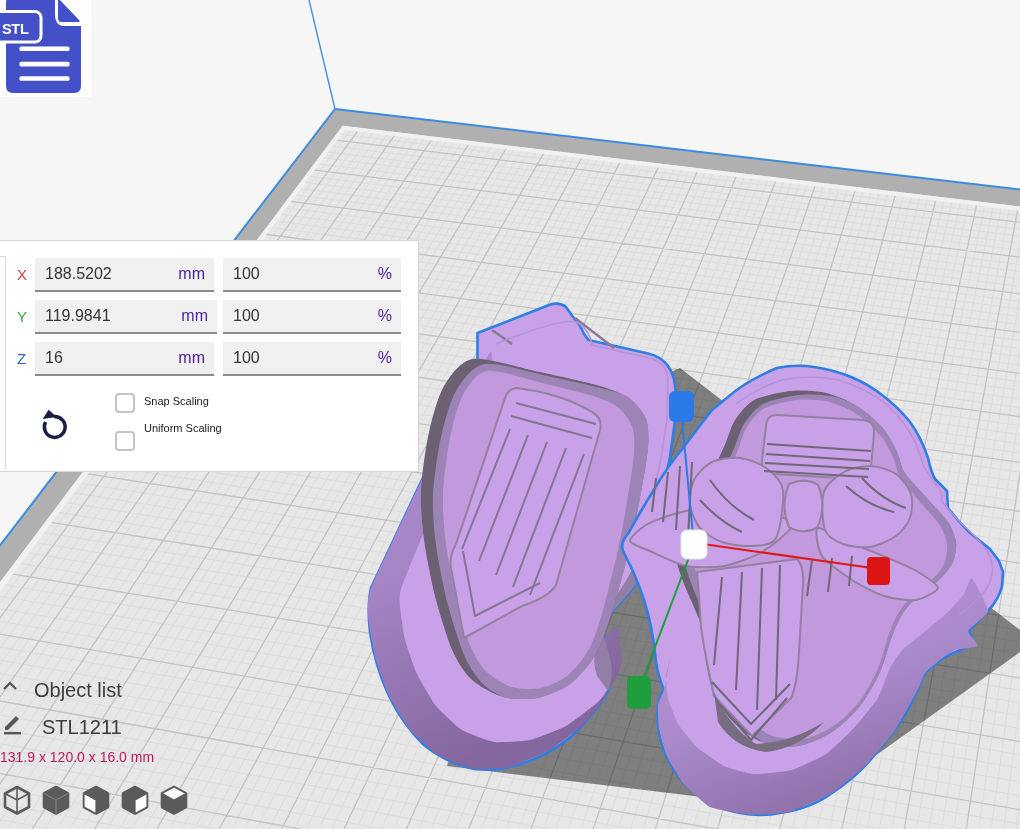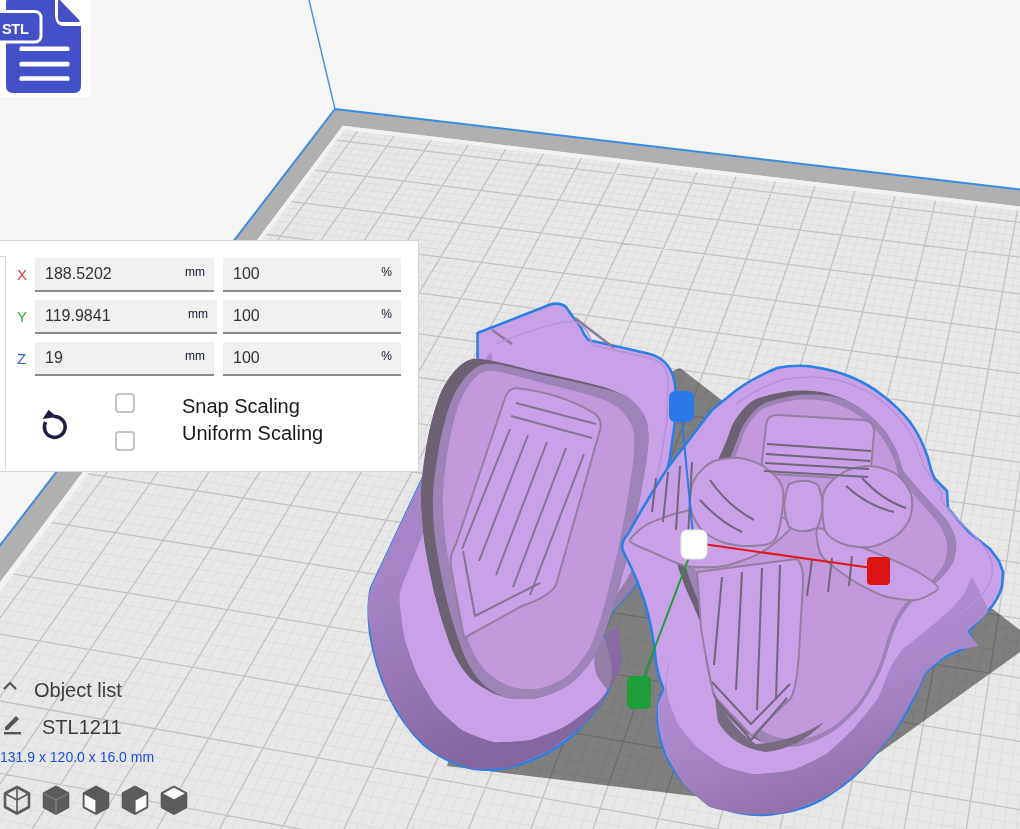--- a/index.html
+++ b/index.html
@@ -2,23 +2,23 @@
 <html><head><meta charset="utf-8"><style>
  html,body{margin:0;padding:0;width:1020px;height:829px;overflow:hidden;
    font-family:"Liberation Sans",sans-serif;background:#f6f6f6;}
  .abs{position:absolute;}
  #panel{position:absolute;left:-12px;top:240px;width:429px;height:230px;background:#fff;
    border:1px solid #d4d4d4;}
  .row{position:absolute;height:34px;}
  .lab{position:absolute;left:28px;width:20px;font-size:15px;line-height:34px;}
  .inp{position:absolute;background:#f0f0f0;border-bottom:2px solid #8a8a8a;height:32px;}
  .inp .v{position:absolute;left:10px;top:7px;font-size:16px;color:#333;}
- .inp .u{position:absolute;right:9px;top:7px;font-size:12px;color:#0f172a;}
+ .inp .u{position:absolute;right:9px;top:7px;font-size:16px;color:#4c1d95;}
  .cb{position:absolute;width:16px;height:16px;border:2px solid #c4c4c4;border-radius:4px;background:#fff;}
- .cblab{position:absolute;font-size:20px;color:#1a1a1a;margin-left:38px;}
+ .cblab{position:absolute;font-size:11px;color:#1a1a1a;}
  .blab{position:absolute;color:#3c3c3c;font-size:20px;}
 </style></head>
 <body>
 <svg class="abs" style="left:0;top:0" width="1020" height="829" viewBox="0 0 1020 829">
  <rect width="1020" height="829" fill="#f6f6f6"></rect>
  <path d="M335.0,109.0 L1186.0,209.0 L1101.0,1789.0 L-616.0,1348.0 Z" fill="#e7e7e7"></path>
  <path d="M335.0,109.0 L1186.0,209.0 L1101.0,1789.0 L-616.0,1348.0 Z M342.7,125.8 L1163.1,223.5 L1059.1,1697.0 L-537.5,1298.4 Z" fill="#b0b0b0" fill-rule="evenodd"></path>
  <path d="M342.7,125.8 L1163.1,223.5 L1059.1,1697.0 L-537.5,1298.4 Z M344.6,130.1 L1157.3,227.1 L1049.0,1674.9 L-518.3,1286.3 Z" fill="#f1f1f1" fill-rule="evenodd"></path>
  <g clip-path="url(#gridclip)">
   <path d="M342.2,109.8L-602.7,1351.4M330.7,114.6L1185.6,215.5M349.3,110.7L-589.4,1354.8M326.4,120.2L1185.3,222.1M356.5,111.5L-576.1,1358.3M322.1,125.9L1184.9,228.7M363.7,112.4L-562.7,1361.7M317.7,131.6L1184.6,235.5M378.2,114.1L-535.8,1368.6M308.8,143.2L1183.8,249.1M385.4,114.9L-522.3,1372.1M304.2,149.1L1183.5,256.0M392.6,115.8L-508.7,1375.5M299.7,155.0L1183.1,263.0M399.9,116.6L-495.2,1379.0M295.1,161.0L1182.7,270.1M414.4,118.3L-467.9,1386.0M285.7,173.2L1181.9,284.5M421.7,119.2L-454.2,1389.6M281.0,179.4L1181.5,291.7M428.9,120.0L-440.5,1393.1M276.2,185.6L1181.2,299.1M436.2,120.9L-426.7,1396.6M271.3,191.9L1180.8,306.6M450.9,122.6L-399.1,1403.7M261.5,204.7L1179.9,321.7M458.2,123.5L-385.2,1407.3M256.5,211.2L1179.5,329.4M465.5,124.3L-371.3,1410.9M251.5,217.8L1179.1,337.2M472.9,125.2L-357.3,1414.4M246.4,224.4L1178.7,345.1M487.6,126.9L-329.3,1421.6M236.1,237.9L1177.8,361.1M495.0,127.8L-315.2,1425.3M230.8,244.7L1177.4,369.2M502.4,128.7L-301.1,1428.9M225.5,251.6L1176.9,377.4M509.8,129.5L-286.9,1432.5M220.2,258.6L1176.5,385.8M524.6,131.3L-258.5,1439.8M209.3,272.7L1175.6,402.7M532.0,132.1L-244.2,1443.5M203.8,279.9L1175.1,411.3M539.4,133.0L-229.9,1447.2M198.2,287.2L1174.6,420.0M546.9,133.9L-215.6,1450.8M192.6,294.6L1174.2,428.8M561.8,135.7L-186.7,1458.3M181.1,309.5L1173.2,446.7M569.3,136.5L-172.2,1462.0M175.3,317.1L1172.7,455.9M576.8,137.4L-157.7,1465.7M169.4,324.7L1172.2,465.1M584.3,138.3L-143.2,1469.4M163.5,332.5L1171.7,474.4M599.3,140.1L-113.9,1477.0M151.3,348.3L1170.7,493.5M606.8,140.9L-99.2,1480.7M145.2,356.3L1170.2,503.2M614.4,141.8L-84.5,1484.5M139.0,364.4L1169.6,513.0M621.9,142.7L-69.7,1488.3M132.7,372.6L1169.1,522.9M637.0,144.5L-40.0,1495.9M119.9,389.3L1168.0,543.1M644.6,145.4L-25.1,1499.8M113.4,397.7L1167.5,553.4M652.2,146.3L-10.2,1503.6M106.8,406.3L1166.9,563.9M659.8,147.2L4.8,1507.5M100.1,415.0L1166.3,574.5M675.1,149.0L34.9,1515.2M86.6,432.7L1165.2,596.0M682.7,149.9L50.1,1519.1M79.7,441.7L1164.6,607.0M690.3,150.8L65.2,1523.0M72.7,450.7L1164.0,618.1M698.0,151.7L80.4,1526.9M65.6,459.9L1163.4,629.4M713.3,153.5L111.0,1534.7M51.2,478.7L1162.1,652.4M721.0,154.4L126.3,1538.7M43.9,488.2L1161.5,664.2M728.7,155.3L141.7,1542.6M36.5,497.9L1160.9,676.1M736.4,156.2L157.2,1546.6M29.0,507.7L1160.2,688.1M751.9,158.0L188.2,1554.6M13.7,527.6L1158.9,712.8M759.6,158.9L203.8,1558.6M5.9,537.7L1158.2,725.3M767.4,159.8L219.4,1562.6M-1.9,548.0L1157.5,738.1M775.1,160.7L235.1,1566.6M-9.9,558.4L1156.8,751.0M790.7,162.5L266.5,1574.7M-26.2,579.6L1155.4,777.4M798.5,163.5L282.3,1578.7M-34.5,590.4L1154.7,790.9M806.3,164.4L298.2,1582.8M-42.9,601.4L1154.0,804.6M814.1,165.3L314.1,1586.9M-51.4,612.5L1153.2,818.5M829.8,167.1L346.0,1595.1M-68.8,635.1L1151.7,846.9M837.6,168.1L362.1,1599.2M-77.7,646.6L1150.9,861.4M845.5,169.0L378.2,1603.4M-86.6,658.3L1150.1,876.1M853.4,169.9L394.3,1607.5M-95.7,670.2L1149.3,891.1M869.1,171.8L426.8,1615.8M-114.3,694.4L1147.7,921.7M877.0,172.7L443.1,1620.0M-123.8,706.7L1146.8,937.3M885.0,173.6L459.4,1624.2M-133.4,719.3L1146.0,953.2M892.9,174.6L475.8,1628.4M-143.2,732.0L1145.1,969.4M908.8,176.4L508.7,1636.9M-163.1,757.9L1143.3,1002.5M916.7,177.4L525.3,1641.1M-173.2,771.2L1142.4,1019.5M924.7,178.3L541.9,1645.4M-183.6,784.6L1141.5,1036.7M932.7,179.2L558.5,1649.7M-194.0,798.2L1140.5,1054.2M948.7,181.1L591.9,1658.2M-215.4,826.1L1138.6,1090.1M956.7,182.1L608.7,1662.6M-226.4,840.4L1137.6,1108.5M964.8,183.0L625.6,1666.9M-237.5,854.8L1136.6,1127.2M972.8,183.9L642.5,1671.2M-248.7,869.5L1135.6,1146.3M988.9,185.8L676.4,1680.0M-271.8,899.6L1133.5,1185.3M997.0,186.8L693.5,1684.3M-283.6,914.9L1132.4,1205.4M1005.1,187.7L710.6,1688.7M-295.6,930.5L1131.3,1225.8M1013.2,188.7L727.8,1693.1M-307.7,946.4L1130.2,1246.6M1029.4,190.6L762.3,1702.0M-332.6,978.8L1127.9,1289.3M1037.6,191.6L779.6,1706.4M-345.4,995.5L1126.7,1311.2M1045.7,192.5L797.0,1710.9M-358.4,1012.4L1125.5,1333.6M1053.9,193.5L814.4,1715.4M-371.5,1029.5L1124.3,1356.3M1070.2,195.4L849.4,1724.4M-398.6,1064.7L1121.8,1403.2M1078.4,196.4L867.0,1728.9M-412.4,1082.7L1120.5,1427.3M1086.6,197.3L884.7,1733.4M-426.5,1101.1L1119.1,1451.8M1094.8,198.3L902.4,1738.0M-440.8,1119.7L1117.8,1476.9M1111.3,200.2L938.0,1747.1M-470.2,1158.0L1115.0,1528.5M1119.5,201.2L955.9,1751.7M-485.2,1177.6L1113.6,1555.1M1127.8,202.2L973.8,1756.3M-500.6,1197.6L1112.1,1582.2M1136.1,203.1L991.8,1761.0M-516.2,1218.0L1110.6,1609.9M1152.7,205.1L1028.0,1770.2M-548.3,1259.7L1107.6,1667.1M1161.0,206.1L1046.1,1774.9M-564.7,1281.2L1106.0,1696.6M1169.3,207.0L1064.4,1779.6M-581.5,1303.1L1104.3,1726.7M1177.7,208.0L1082.7,1784.3M-598.6,1325.3L1102.7,1757.5" stroke="#dadada" stroke-width="0.9" fill="none"></path>
@@ -158,21 +158,21 @@
         <span class="u">mm</span>
       </div>
     <div class="inp" style="left:234px;width:178px">
         <span class="v">100</span>
         <span class="u">%</span>
       </div>
   </div>
   <div class="row" style="top:101px">
     <span class="lab" style="color:#3060d0">Z</span>
     <div class="inp" style="left:46px;width:179px">
-        <span class="v">19</span>
+        <span class="v">16</span>
         <span class="u">mm</span>
       </div>
     <div class="inp" style="left:234px;width:178px">
         <span class="v">100</span>
         <span class="u">%</span>
       </div>
   </div>
   <svg style="position:absolute;left:49px;top:166px" width="34" height="36" viewBox="0 0 34 36">
     <path d="M 15.8,9.6 A 10.4,10.4 0 1 1 7.6,15.0" fill="none" stroke="#1e1e46" stroke-width="3.5"></path>
     <path d="M 4.6,12.0 L 10.6,2.8 L 18.8,10.0 Z" fill="#1e1e46"></path>
@@ -185,21 +185,21 @@
 
 <svg class="abs" style="left:2px;top:679px" width="20" height="14" viewBox="0 0 20 14">
   <path d="M2,10 L8,4 L14,10" fill="none" stroke="#565656" stroke-width="2.2"></path>
 </svg>
 <div class="blab" style="left:34px;top:679px">Object list</div>
 <svg class="abs" style="left:3px;top:713px" width="22" height="22" viewBox="0 0 22 22">
   <path d="M2,14 L13,3 L16,6 L5,17 Z M2,14 L2,17 L5,17 Z" fill="#565656"></path>
   <rect x="1" y="19" width="17" height="2.4" fill="#565656"></rect>
 </svg>
 <div class="blab" style="left:42px;top:716px">STL1211</div>
-<div class="blab" style="left:0px;top:749px;font-size:14px;color:#1d4ed8">131.9 x 120.0 x 16.0 mm</div>
+<div class="blab" style="left:0px;top:749px;font-size:14px;color:#be185d">131.9 x 120.0 x 16.0 mm</div>
 <div style="position:absolute;left:5px;top:257px;width:1px;height:213px;background:#d9d9d9"></div>
 <div style="position:absolute;left:0;top:256px;width:6px;height:1px;background:#d9d9d9"></div>
 
 <svg style="position:absolute;left:0;top:780px" width="200" height="45" viewBox="0 0 200 45">
  <g fill="none" stroke="#5b5b5b" stroke-width="2.6" stroke-linejoin="round">
   <path d="M17,7 L29,13.5 L29,27 L17,33.5 L5,27 L5,13.5 Z"></path>
   <path d="M17,7 L17,20 M17,20 L5,13.5 M17,20 L29,13.5 M17,20 L17,33.5" stroke-width="1.6"></path>
  </g>
  <g transform="translate(39,0)">
   <path d="M17,7 L29,13.5 L29,27 L17,33.5 L5,27 L5,13.5 Z" fill="#5b5b5b" stroke="#5b5b5b" stroke-width="2.6" stroke-linejoin="round"></path>

